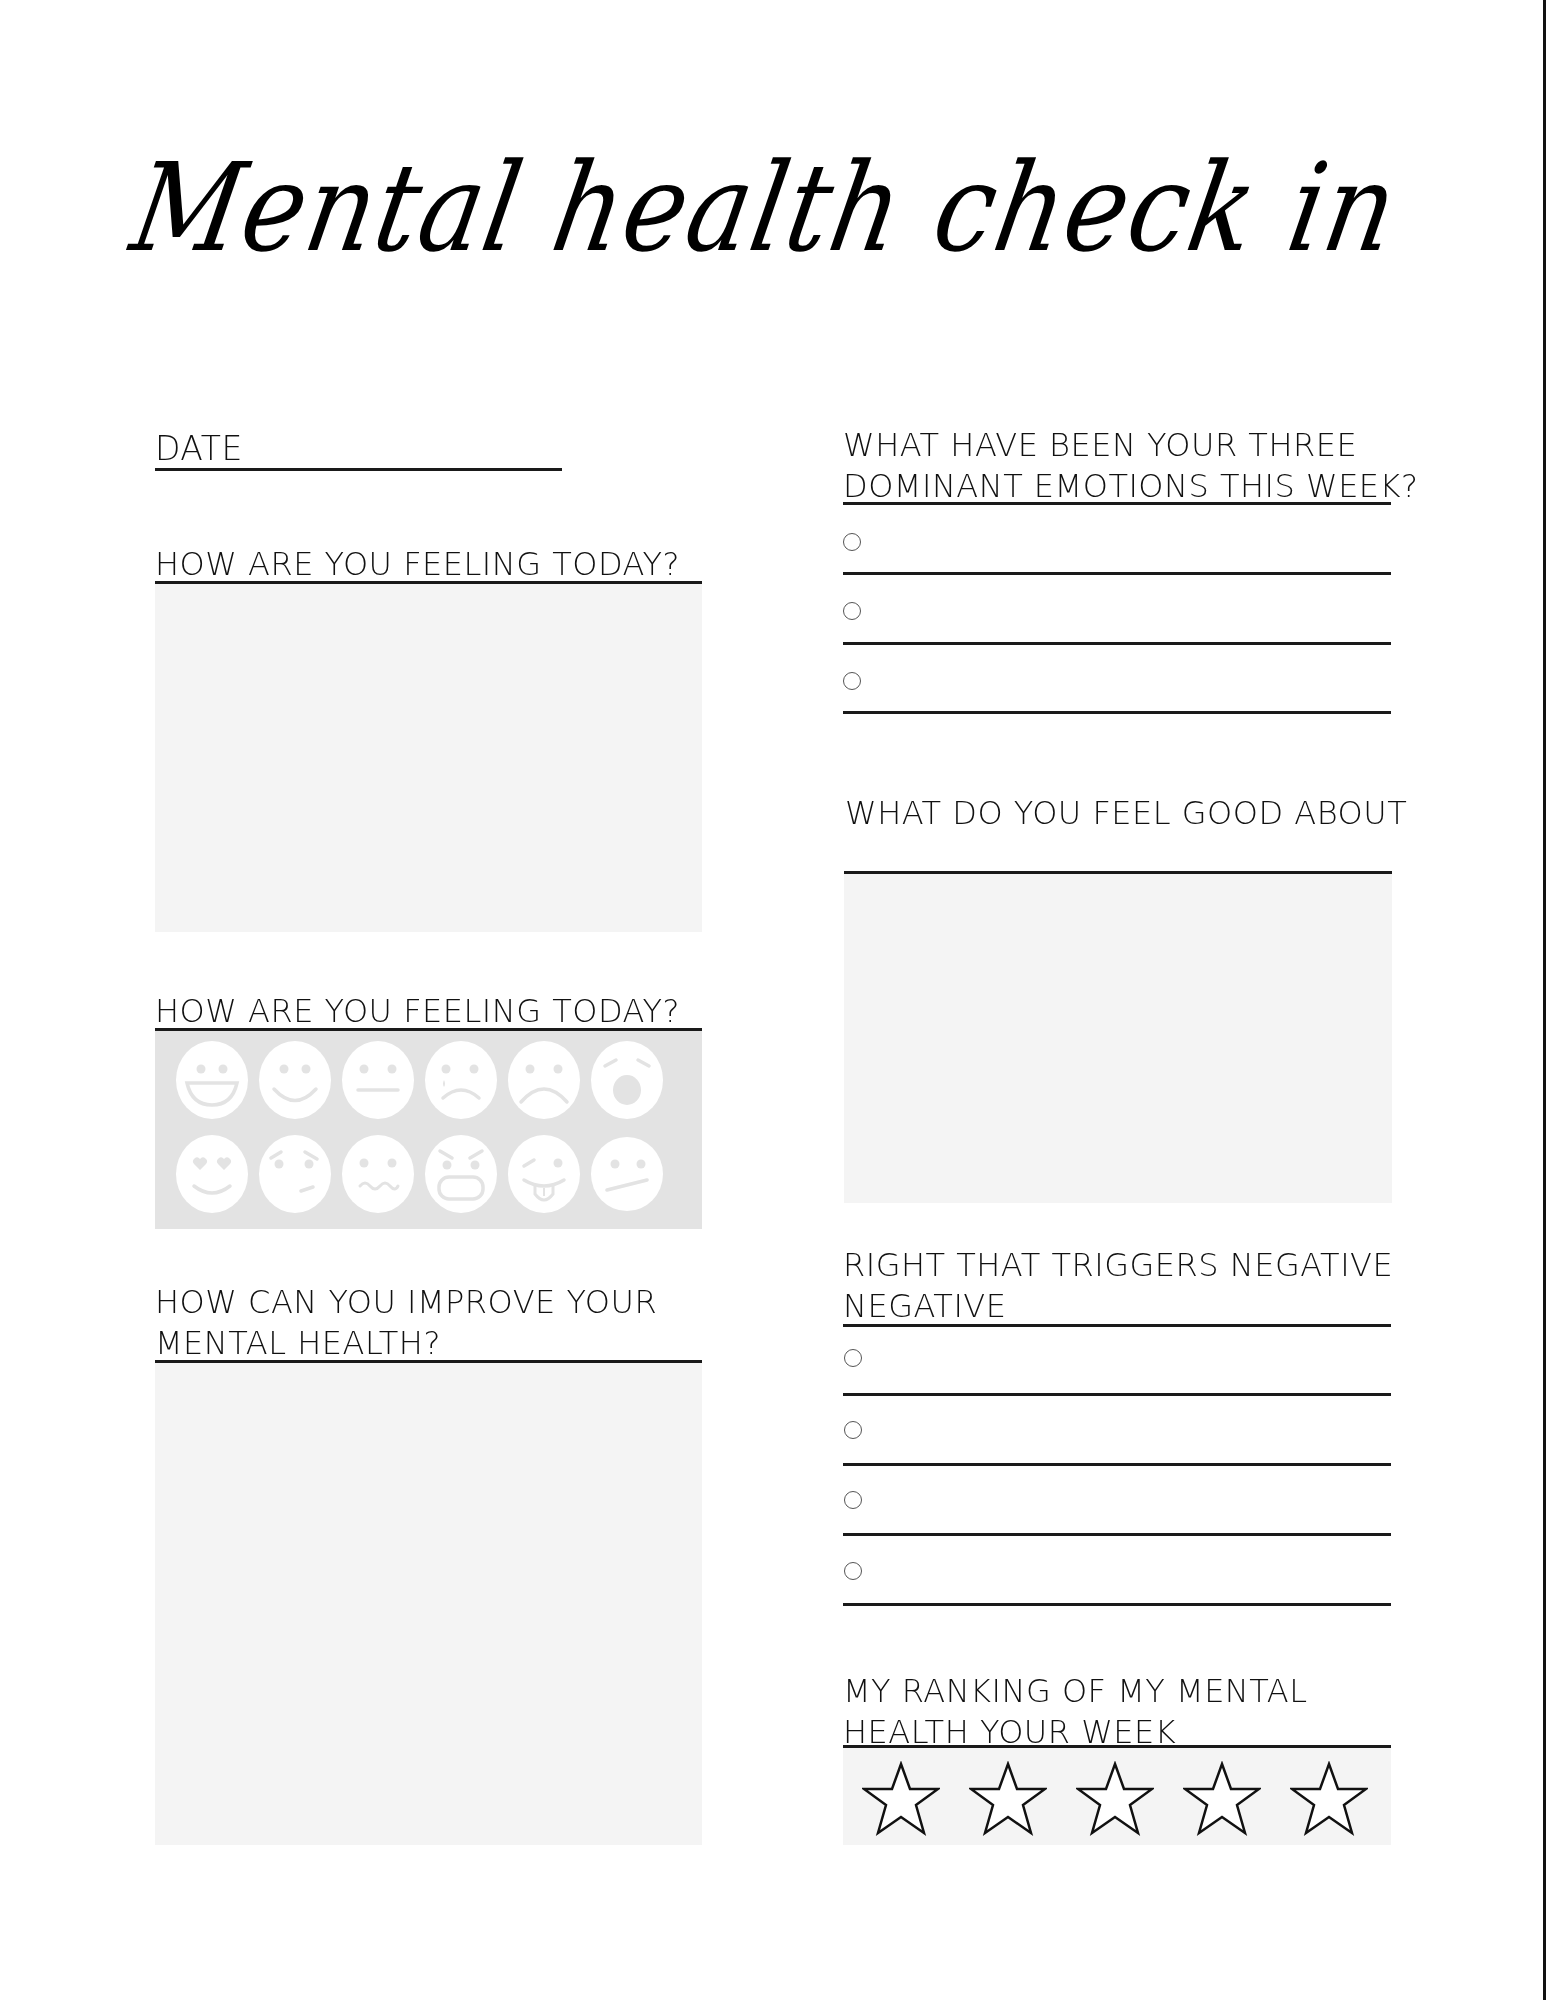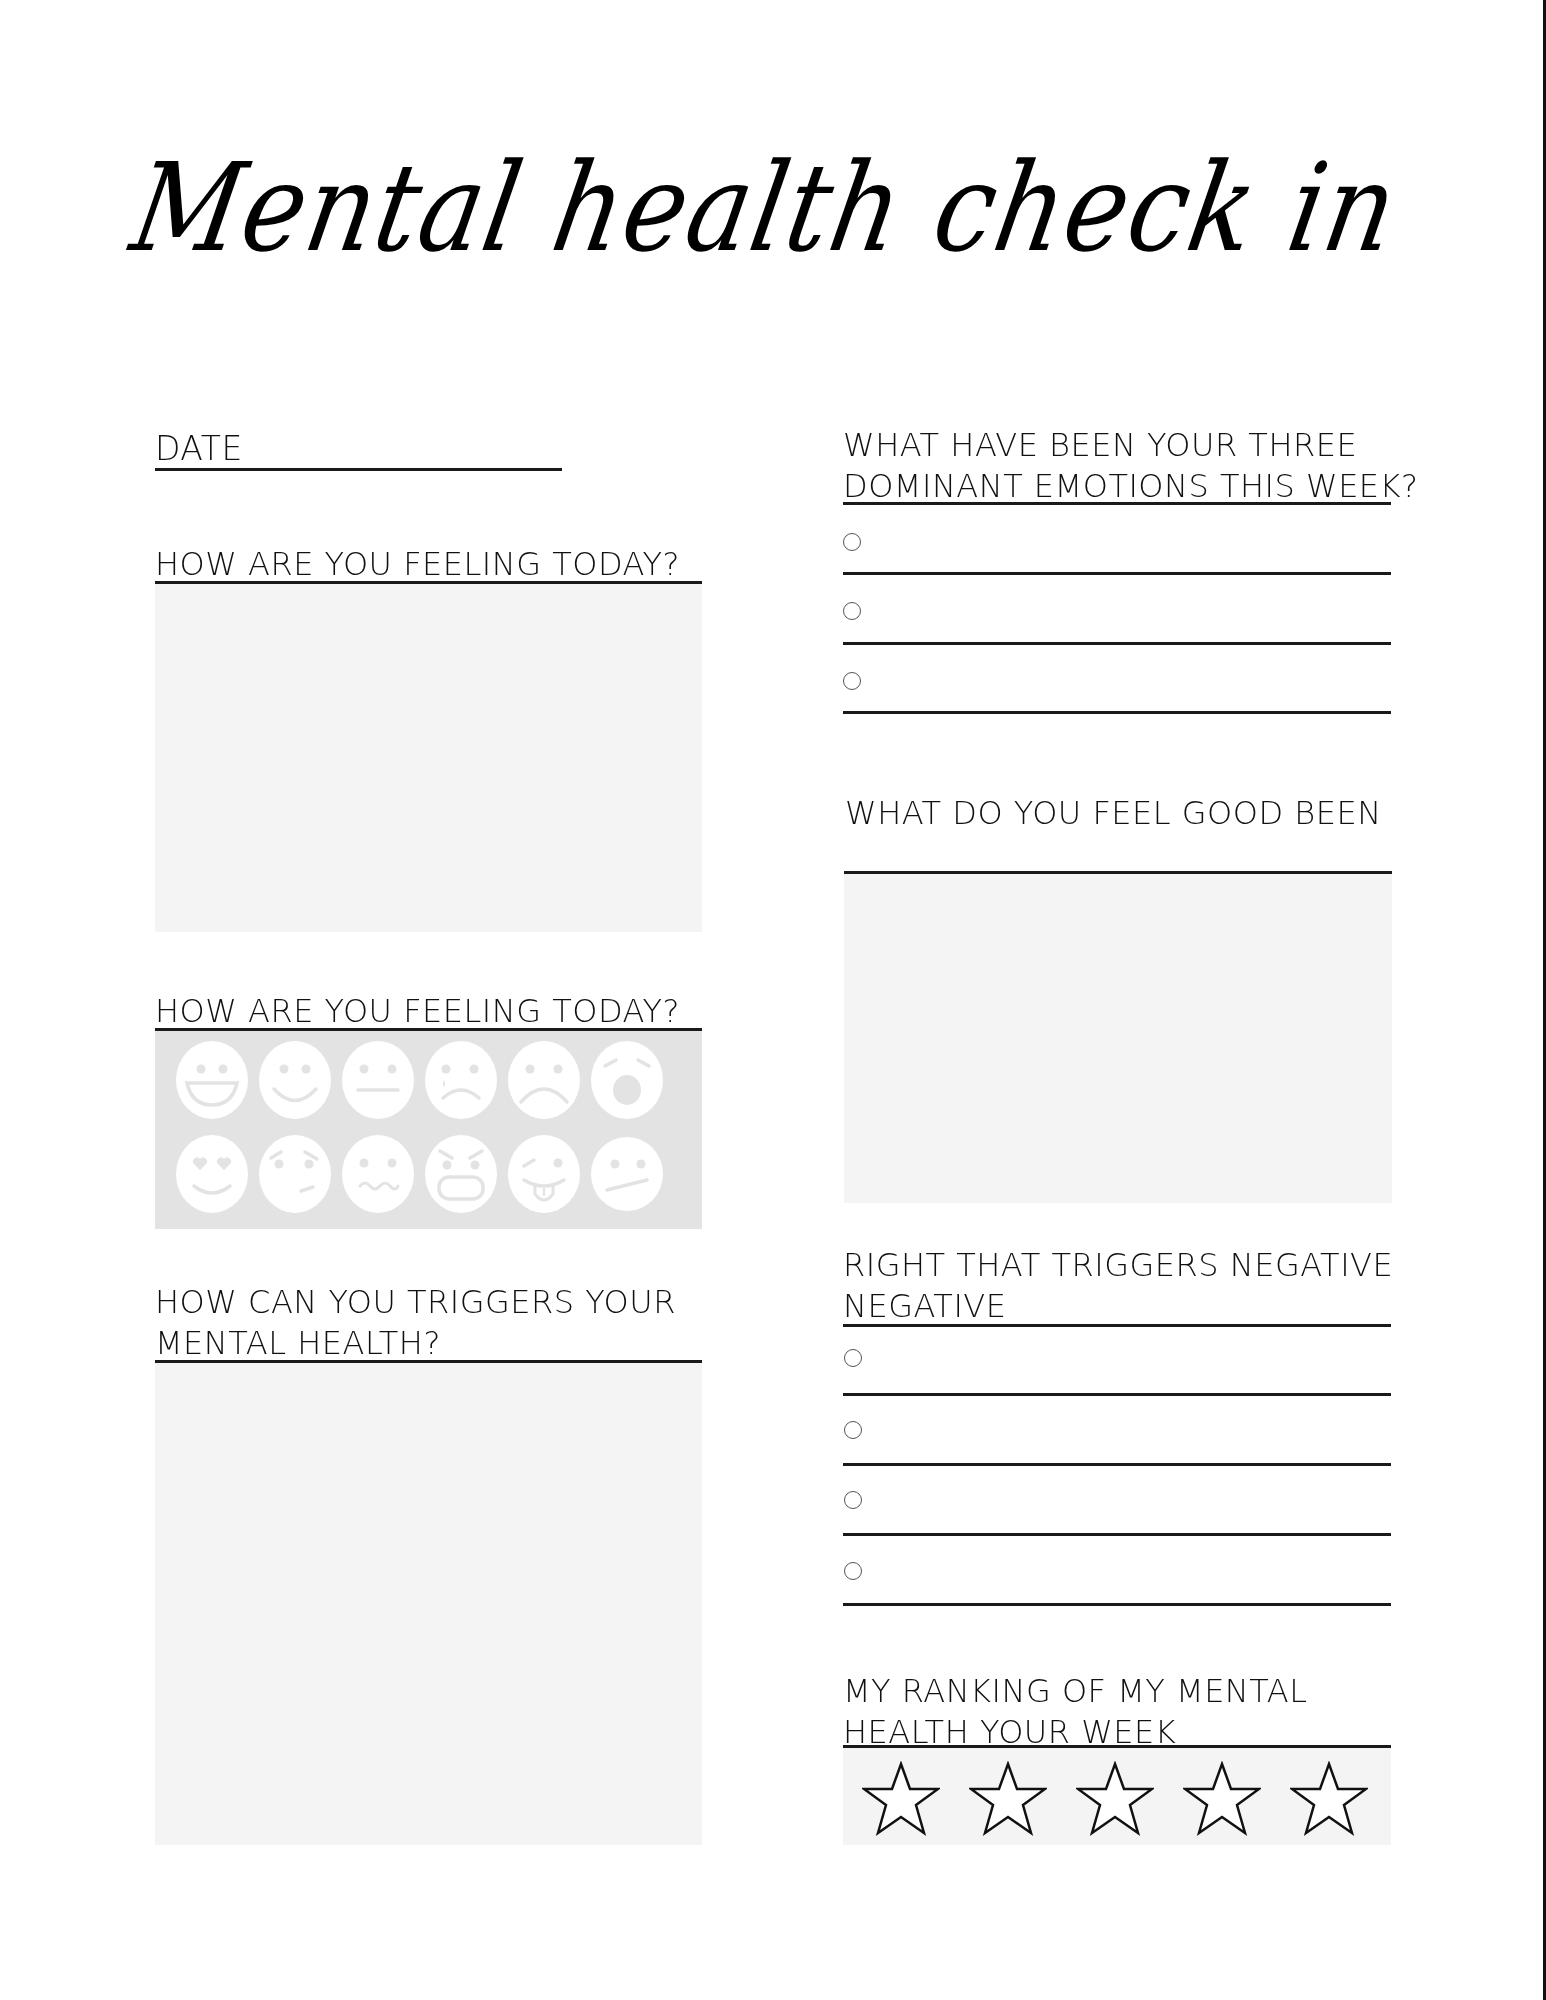--- a/index.html
+++ b/index.html
@@ -124,37 +124,37 @@
     <line x1="38" y1="54" x2="38" y2="62" stroke="#e3e3e3" stroke-width="2"></line>
   </svg>
   <svg class="emoji" style="left:434px; top:103px;" viewBox="0 0 76 80">
     <ellipse cx="38" cy="40" rx="36" ry="37" fill="#fff"></ellipse>
     <circle cx="26" cy="30" r="4.5" fill="#e3e3e3"></circle>
       <circle cx="52" cy="30" r="4.5" fill="#e3e3e3"></circle>
     <line x1="18" y1="56" x2="58" y2="46" stroke="#e3e3e3" stroke-width="3.5" stroke-linecap="round"></line>
   </svg>
 </div>
 
-<div class="label" style="left:155px; top:1281px;">HOW CAN YOU TRIGGERS YOUR</div>
+<div class="label" style="left:155px; top:1281px;">HOW CAN YOU IMPROVE YOUR</div>
 <div class="label" style="left:155px; top:1322px;">MENTAL HEALTH?</div>
 <div class="rule" style="left:155px; top:1360px; width:547px;"></div>
 <div class="box-light" style="left:155px; top:1363px; width:547px; height:482px;"></div>
 
 <div class="label" style="left:843px; top:424px;">WHAT HAVE BEEN YOUR THREE</div>
 <div class="label" style="left:843px; top:465px;">DOMINANT EMOTIONS THIS WEEK?</div>
 <div class="rule" style="left:843px; top:502px; width:548px;"></div>
 
 <div class="radio" style="left:843px; top:533px;"></div>
 <div class="rule" style="left:843px; top:572px; width:548px;"></div>
 <div class="radio" style="left:843px; top:602px;"></div>
 <div class="rule" style="left:843px; top:642px; width:548px;"></div>
 <div class="radio" style="left:843px; top:672px;"></div>
 <div class="rule" style="left:843px; top:711px; width:548px;"></div>
 
-<div class="label" style="left:845px; top:792px;">WHAT DO YOU FEEL GOOD BEEN</div>
+<div class="label" style="left:845px; top:792px;">WHAT DO YOU FEEL GOOD ABOUT</div>
 <div class="label" style="left:845px; top:877px;">RIGHT NOW?</div>
 <div class="rule" style="left:844px; top:871px; width:548px;"></div>
 <div class="box-light" style="left:844px; top:874px; width:548px; height:329px;"></div>
 
 <div class="label" style="left:843px; top:1244px;">RIGHT THAT TRIGGERS NEGATIVE</div>
 <div class="label" style="left:843px; top:1285px;">NEGATIVE</div>
 <div class="rule" style="left:843px; top:1324px; width:548px;"></div>
 
 <div class="radio" style="left:844px; top:1349px;"></div>
 <div class="rule" style="left:843px; top:1393px; width:548px;"></div>

